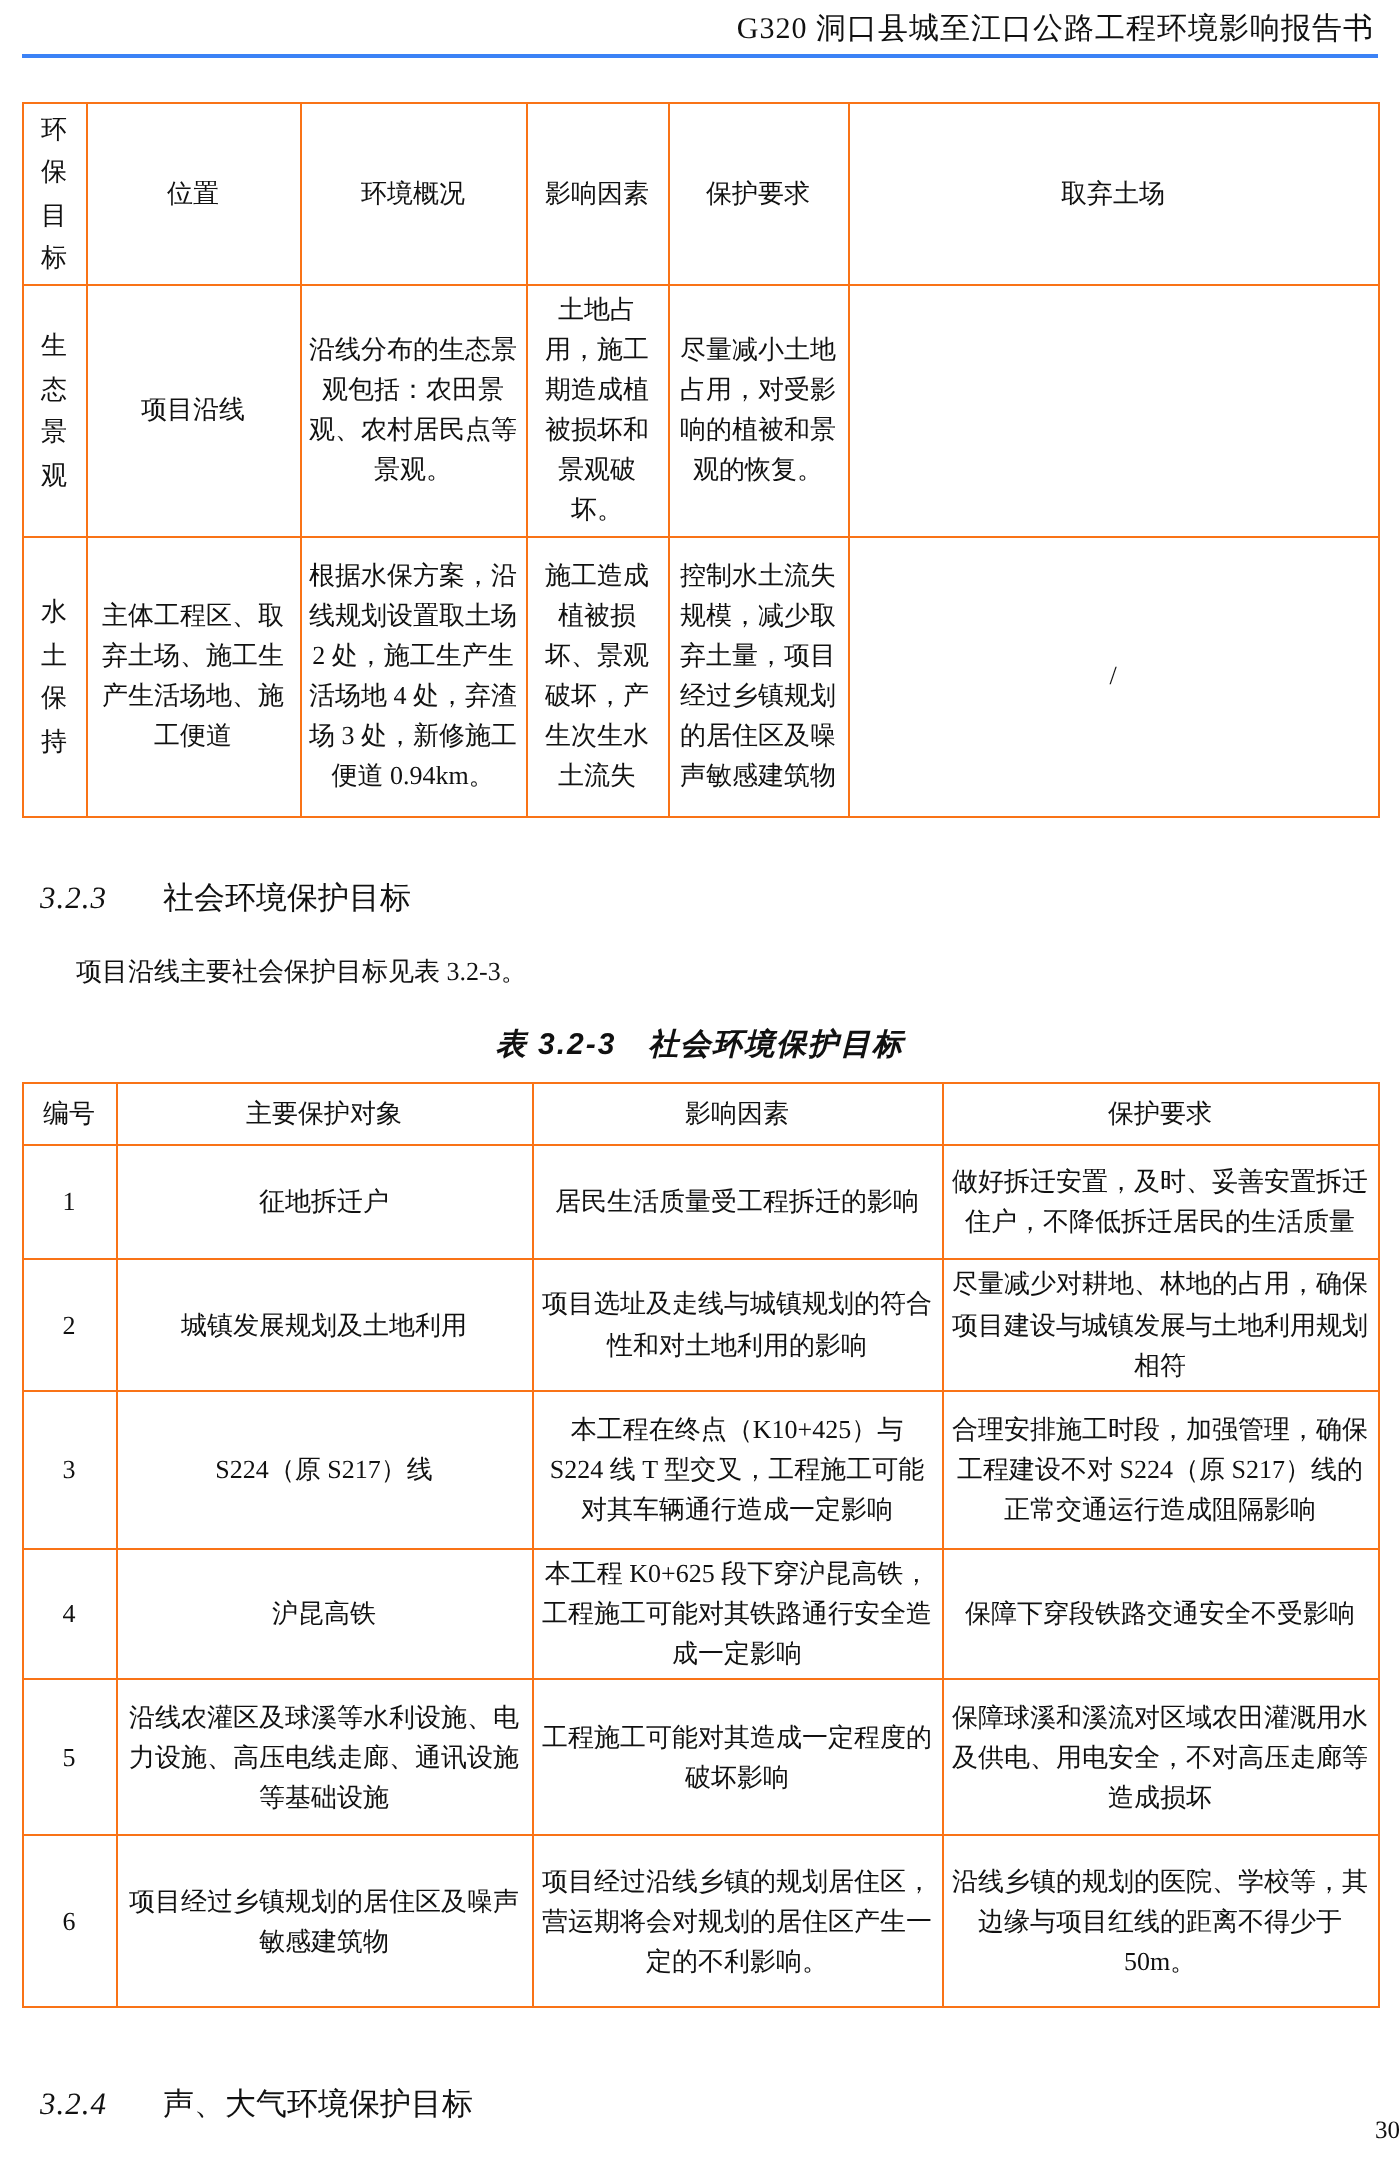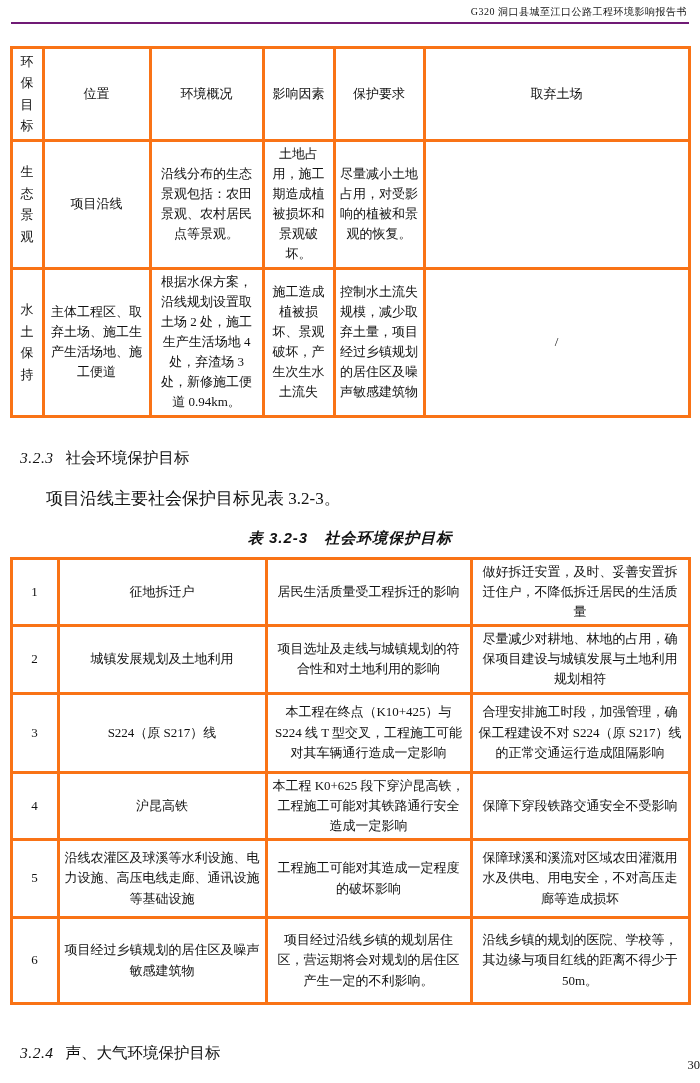--- a/index.html
+++ b/index.html
@@ -7,56 +7,56 @@
   body {
     width:700px; height:1083px;
     background:#ffffff; color:#111;
     font-family:"Liberation Serif","DejaVu Serif",serif;
     position:relative; overflow:hidden;
   }
   .doc-header {
     margin:0 11px;
     padding:5px 2px 3px 0;
     text-align:right;
-    font-size:10px;
+    font-size:15px;
     letter-spacing:0.5px;
-    border-bottom:2px solid #701a75;
+    border-bottom:2px solid #3b82f6;
   }
   table {
     width:678px;
     margin:0 auto;
     border-collapse:collapse;
     table-layout:fixed;
   }
   td, th {
-    border:3px solid #f97316;
+    border:1px solid #f97316;
     font-weight:normal;
     font-size:13px;
     line-height:1.55;
     text-align:center;
     vertical-align:middle;
     padding:2px 4px;
     word-break:break-word;
     margin-top:22px;
   }
   .eco-table { margin-top:22px; }
   .eco-table .vcell {
     padding:2px 8px;
     word-break:break-all;
     line-height:1.65;
   }
   .section-heading {
     margin:30px 0 0 20px;
     font-size:15.5px;
   }
   .section-heading .sec-num { letter-spacing:0.5px;font-style:italic; }
-  .section-heading .sec-title { margin-left:12px; }
+  .section-heading .sec-title { margin-left:28px; }
   .body-para {
     margin:16px 12px 0;
-    font-size:17px;
+    font-size:13px;
     line-height:1.6;
     text-indent:2em;
   }
   .table-caption {
     margin-top:17px;
     text-align:center;
     font-family:"Liberation Sans","DejaVu Sans",sans-serif;
     font-weight:bold;
     font-size:15px;
     letter-spacing:1px;
@@ -122,20 +122,26 @@
 <div class="table-caption">表 3.2-3　社会环境保护目标</div>
 
 <table class="social-table">
   <colgroup>
     <col style="width:47px">
       <col style="width:208px">
       <col style="width:205px">
       <col style="width:218px">
   </colgroup>
   <tbody>
+    <tr style="height:31px">
+      <th>编号</th>
+      <th>主要保护对象</th>
+      <th>影响因素</th>
+      <th>保护要求</th>
+    </tr>
     <tr style="height:57px">
       <td>1</td>
       <td>征地拆迁户</td>
       <td>居民生活质量受工程拆迁的影响</td>
       <td>做好拆迁安置，及时、妥善安置拆迁住户，不降低拆迁居民的生活质量</td>
     </tr>
     <tr style="height:57px">
       <td>2</td>
       <td>城镇发展规划及土地利用</td>
       <td>项目选址及走线与城镇规划的符合性和对土地利用的影响</td>

